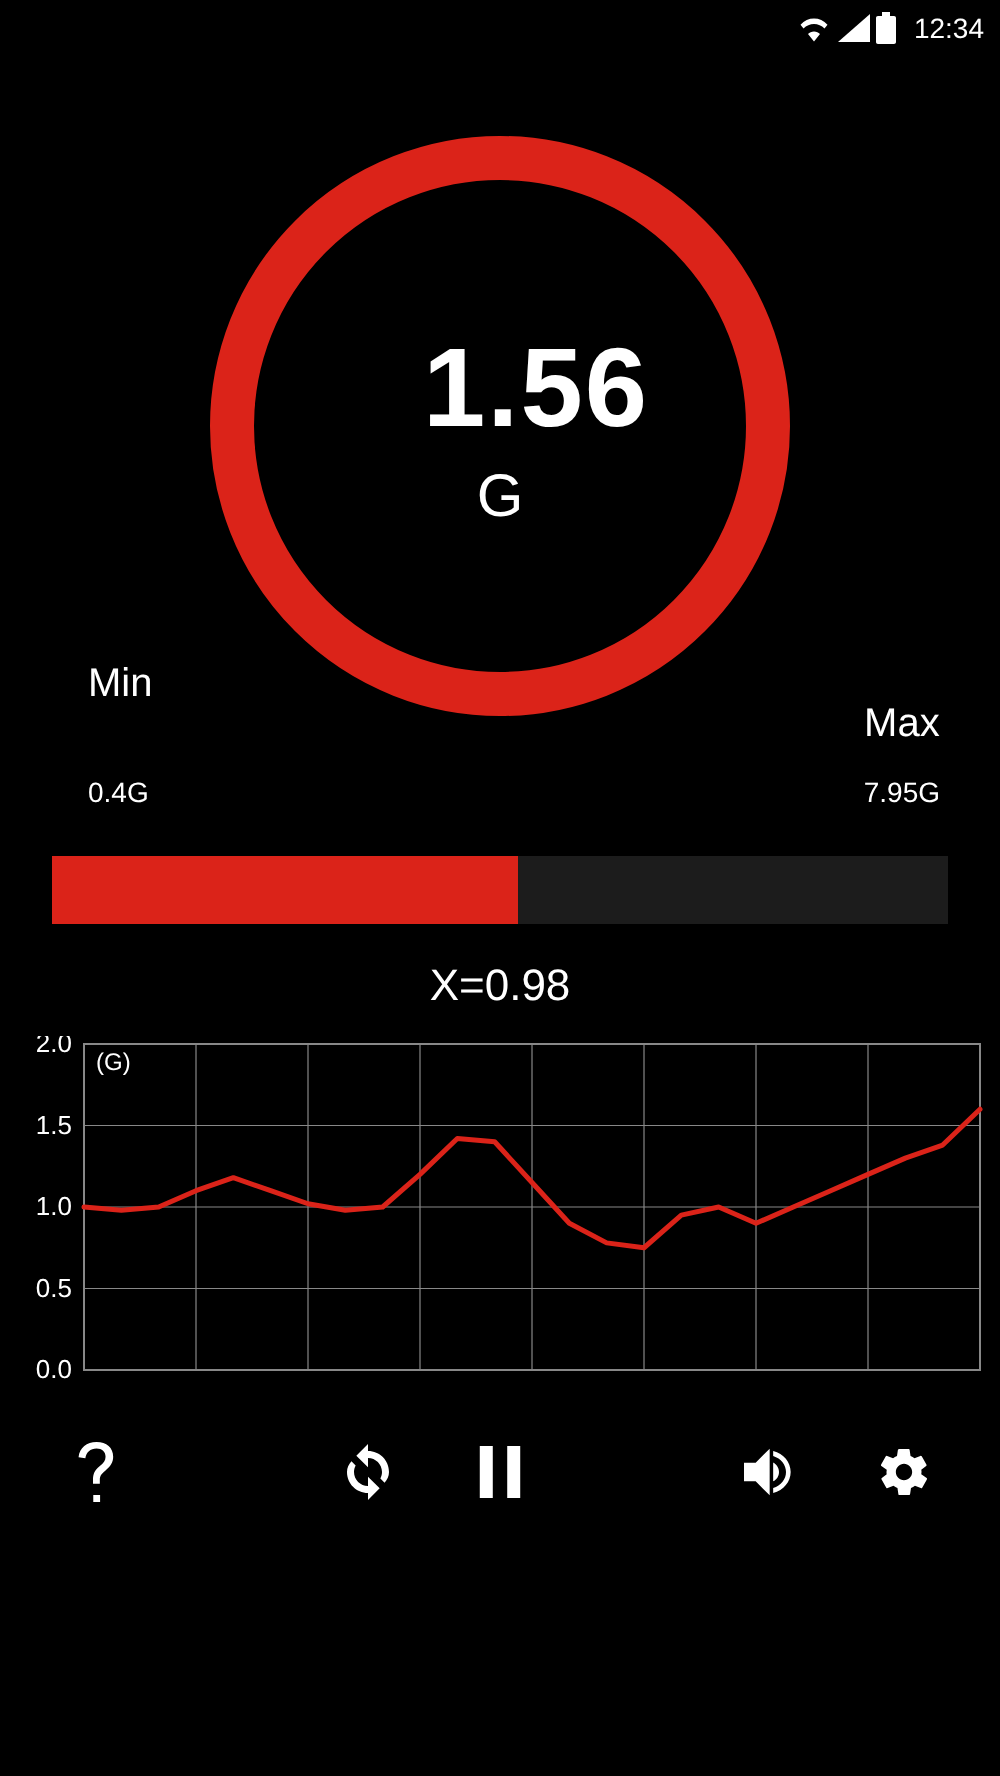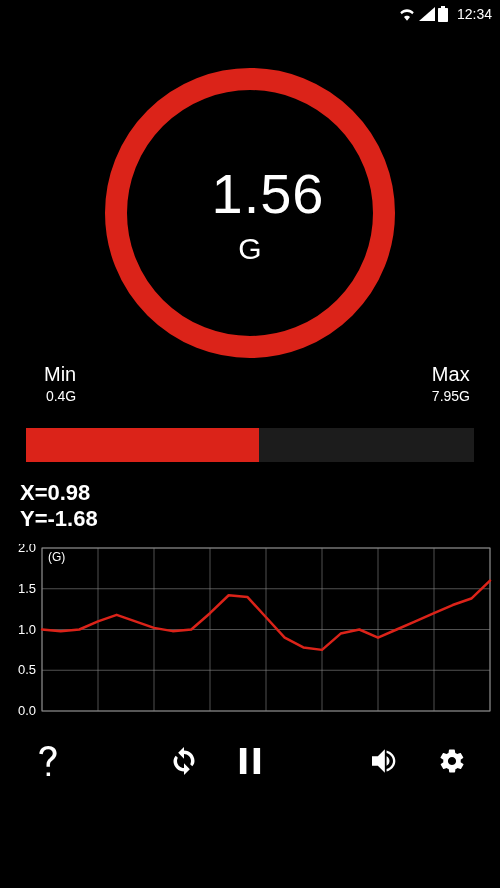--- a/index.html
+++ b/index.html
@@ -36,58 +36,57 @@
       height: 290px;
       border-radius: 50%;
       border: 22px solid #db2319;
       display: flex;
       flex-direction: column;
       align-items: center;
       justify-content: center;
     }
     .gauge-value {
       font-size: 56px;
-      font-weight: 400;
+      font-weight: 700;
       letter-spacing: 1px;
       margin-left: 36px;
     }
     .gauge-unit {
       font-size: 30px;
       font-weight: 300;
       margin-top: 6px;
     }
     .minmax {
       position: absolute;
       bottom: -6px;
       display: flex;
       flex-direction: column;
       align-items: center;
       font-size: 20px;
     }
-    .minmax-min { left: 44px; align-items: flex-end;}
-    .minmax-max { right: 30px; align-items: flex-start;}
+    .minmax-min { left: 44px; align-items: flex-start; gap: 32px;}
+    .minmax-max { right: 30px; align-items: center; gap: 12px;}
     .minmax .label { font-weight: 300; }
     .minmax .val { font-weight: 300; margin-top: 2px; font-size: 14px;}
     .bar-wrap {
       margin: 30px 26px 0 26px;
       height: 34px;
       background: #1c1c1c;
       position: relative;
     }
     .bar-fill {
       height: 100%;
       background: #db2319;
     }
     .xyz {
       display: flex;
       justify-content: space-around;
       margin: 18px 20px 0 20px;
       font-size: 22px;
-      font-weight: 700;
-      flex-direction: column;
+      font-weight: 400;
     }
     .xyz span { font-size: 22px; }
     .chart-wrap {
       margin: 12px 8px 0 8px;
       position: relative;
     }
     .toolbar {
       margin-top: 18px;
       display: flex;
       align-items: center;
@@ -135,21 +134,20 @@
     <span class="val">7.95G</span>
   </div>
 </div>
 
 <div class="bar-wrap">
   <div class="bar-fill" id="bar-fill" style="width: 52%;"></div>
 </div>
 
 <div class="xyz">
   <span>X=0.98</span>
-  <span>Y=-1.68</span>
 </div>
 
 <div class="chart-wrap">
   <svg id="chart-svg" width="484" height="175">
       <rect x="34" y="4" width="448" height="163" fill="none" stroke="#888" stroke-width="1"></rect>
       <line x1="34" y1="167" x2="482" y2="167" stroke="#888" stroke-width="0.6"></line>
       <text x="28" y="171" text-anchor="end" fill="#fff" font-size="13" font-family="Arial">0.0</text>
       <line x1="34" y1="126.25" x2="482" y2="126.25" stroke="#888" stroke-width="0.6"></line>
       <text x="28" y="130.25" text-anchor="end" fill="#fff" font-size="13" font-family="Arial">0.5</text>
       <line x1="34" y1="85.5" x2="482" y2="85.5" stroke="#888" stroke-width="0.6"></line>

